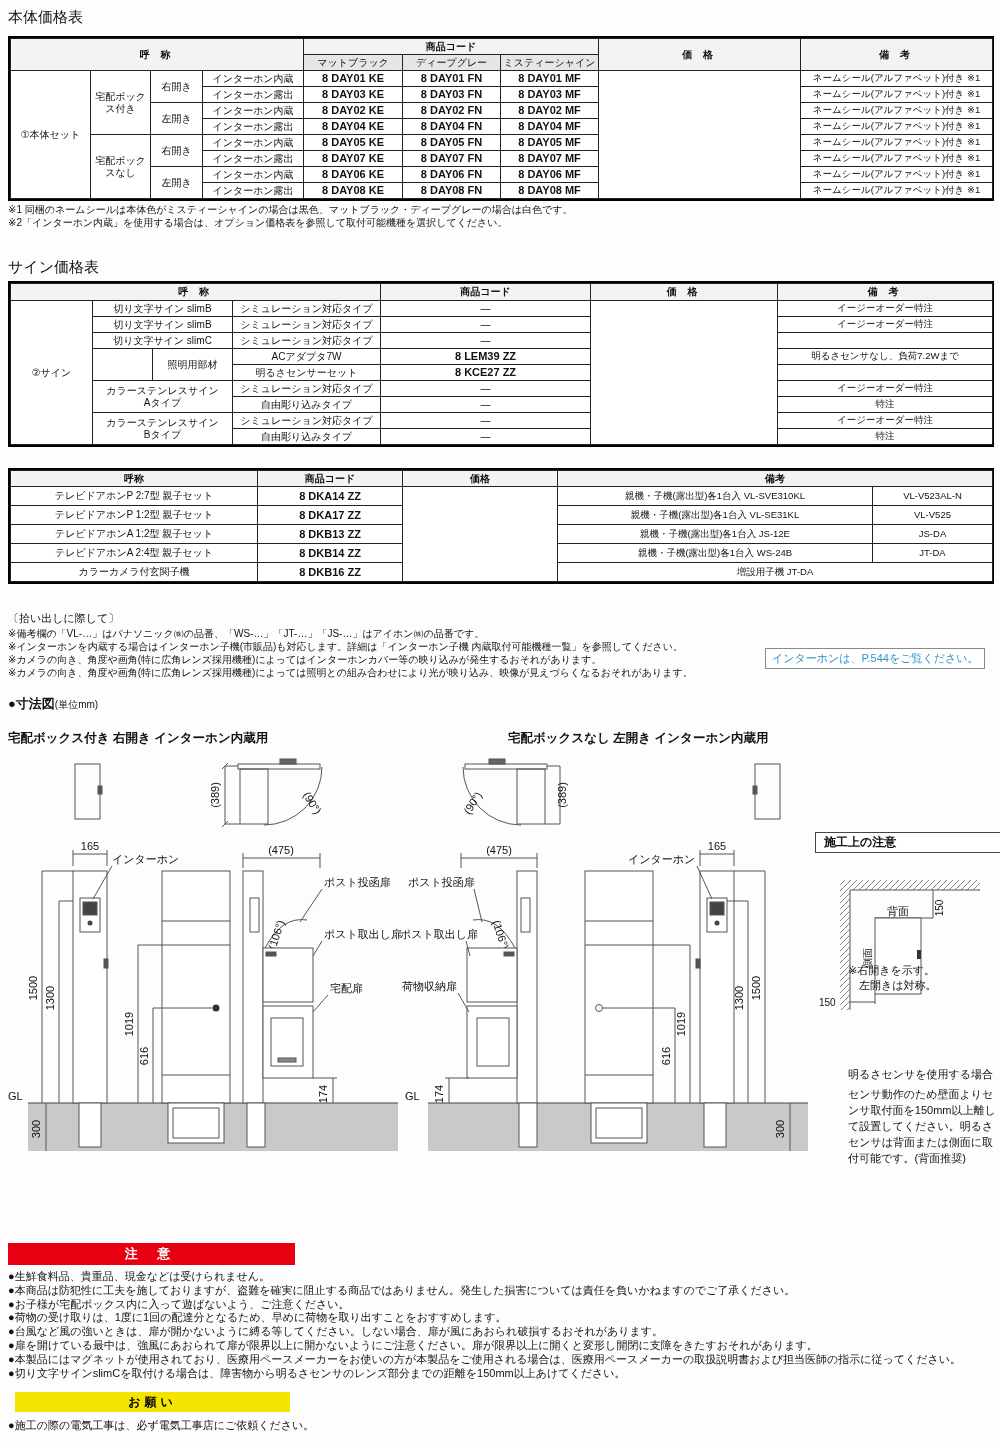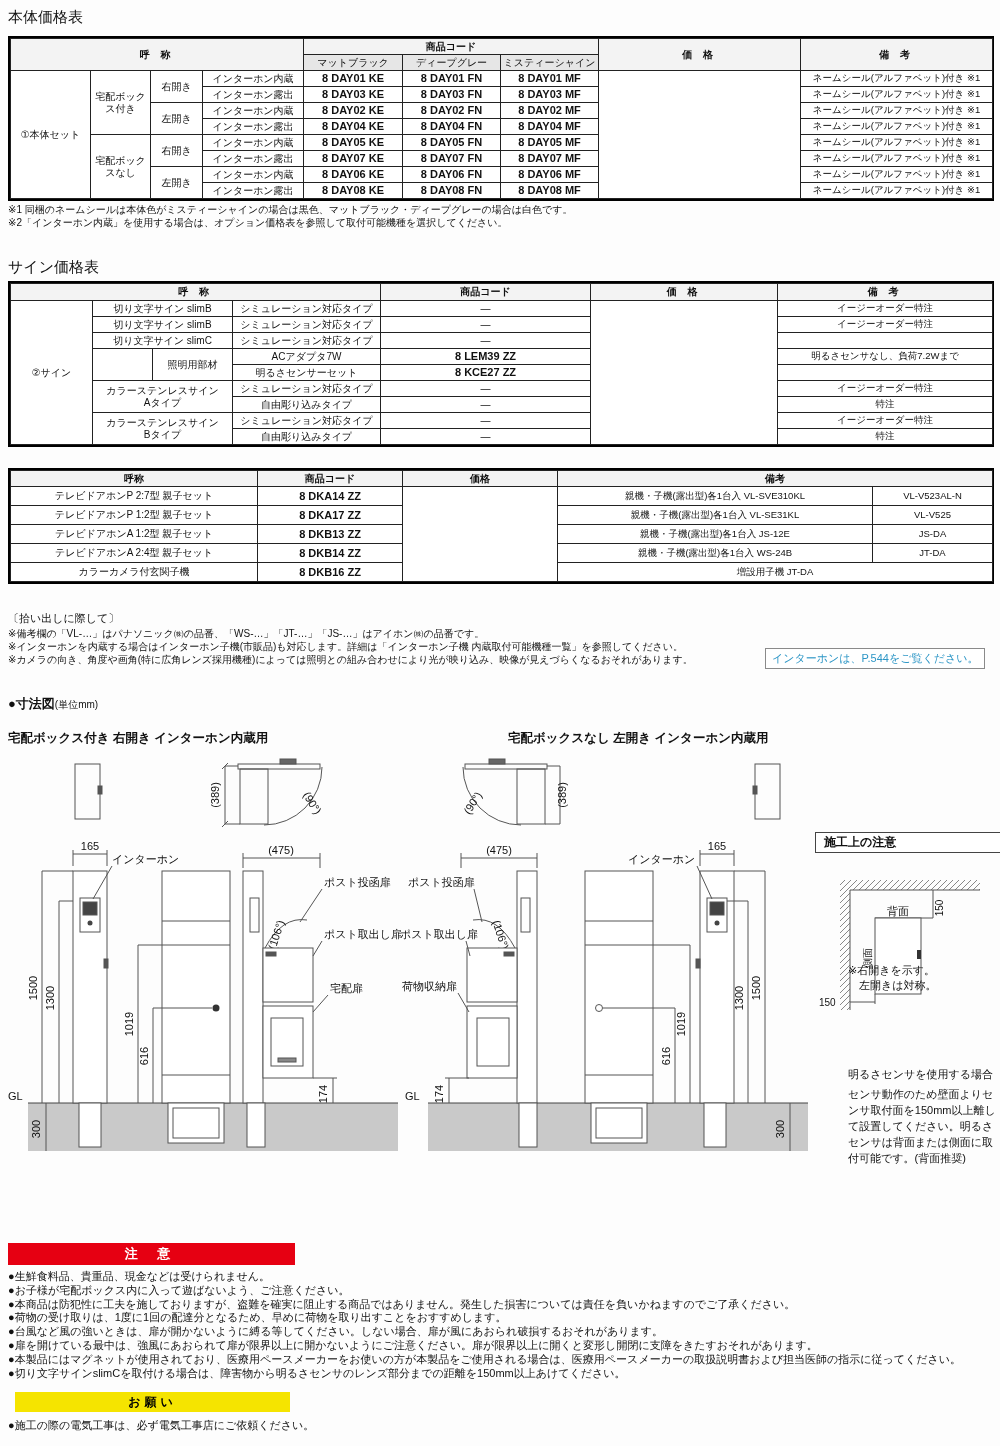--- a/index.html
+++ b/index.html
@@ -277,20 +277,21 @@
         <td colspan="2" class="notecell">増設用子機 JT-DA</td>
       </tr>
     </tbody>
       </table>
   </div>
 
   <div class="abs pickup" style="left:8px;top:612px;font-size:11px;">〔拾い出しに際して〕</div>
   <div class="abs pickup" style="left:8px;top:627px;width:740px;">
     <div>※備考欄の「VL-…」はパナソニック㈱の品番、「WS-…」「JT-…」「JS-…」はアイホン㈱の品番です。</div>
     <div>※インターホンを内蔵する場合はインターホン子機(市販品)も対応します。詳細は「インターホン子機 内蔵取付可能機種一覧」を参照してください。</div>
+    <div>※カメラの向き、角度や画角(特に広角レンズ採用機種)によってはインターホンカバー等の映り込みが発生するおそれがあります。</div>
     <div>※カメラの向き、角度や画角(特に広角レンズ採用機種)によっては照明との組み合わせにより光が映り込み、映像が見えづらくなるおそれがあります。</div>
   </div>
   <div class="abs refbox" style="left:765px;top:648px;">インターホンは、P.544をご覧ください。</div>
 
   <div class="abs dimhead" style="left:8px;top:695px;">
     <span>●寸法図</span><span class="unit">(単位mm)</span>
   </div>
 
   <svg class="abs" style="left:0;top:726px;" width="1000" height="470" viewBox="0 0 1000 470">
     <defs>
@@ -485,22 +486,22 @@
     <div style="padding-left:11px;">左開きは対称。</div>
   </div>
   <div class="abs cnote-para" style="left:848px;top:1066px;">
     <div style="margin-bottom:4px;">明るさセンサを使用する場合</div>
     <div>センサ動作のため壁面よりセンサ取付面を150mm以上離して設置してください。明るさセンサは背面または側面に取付可能です。(背面推奨)</div>
   </div>
 
   <div class="abs banner" style="left:8px;top:1243px;width:287px;">注 意</div>
   <div class="abs bullets" style="left:8px;top:1270px;width:984px;">
     <div class="bi">●生鮮食料品、貴重品、現金などは受けられません。</div>
+    <div class="bi">●本商品は防犯性に工夫を施しておりますが、盗難を確実に阻止する商品ではありません。発生した損害については責任を負いかねますのでご了承ください。</div>
     <div class="bi">●お子様が宅配ボックス内に入って遊ばないよう、ご注意ください。</div>
-    <div class="bi">●本商品は防犯性に工夫を施しておりますが、盗難を確実に阻止する商品ではありません。発生した損害については責任を負いかねますのでご了承ください。</div>
     <div class="bi">●荷物の受け取りは、1度に1回の配達分となるため、早めに荷物を取り出すことをおすすめします。</div>
     <div class="bi">●台風など風の強いときは、扉が開かないように縛る等してください。しない場合、扉が風にあおられ破損するおそれがあります。</div>
     <div class="bi">●扉を開けている最中は、強風にあおられて扉が限界以上に開かないようにご注意ください。扉が限界以上に開くと変形し開閉に支障をきたすおそれがあります。</div>
     <div class="bi">●本製品にはマグネットが使用されており、医療用ペースメーカーをお使いの方が本製品をご使用される場合は、医療用ペースメーカーの取扱説明書および担当医師の指示に従ってください。</div>
     <div class="bi">●切り文字サインslimCを取付ける場合は、障害物から明るさセンサのレンズ部分までの距離を150mm以上あけてください。</div>
   </div>
 
   <div class="abs banner yellow" style="left:15px;top:1392px;width:275px;">お願い</div>
   <div class="abs bullets" style="left:8px;top:1419px;width:984px;">
     <div class="bi">●施工の際の電気工事は、必ず電気工事店にご依頼ください。</div>

